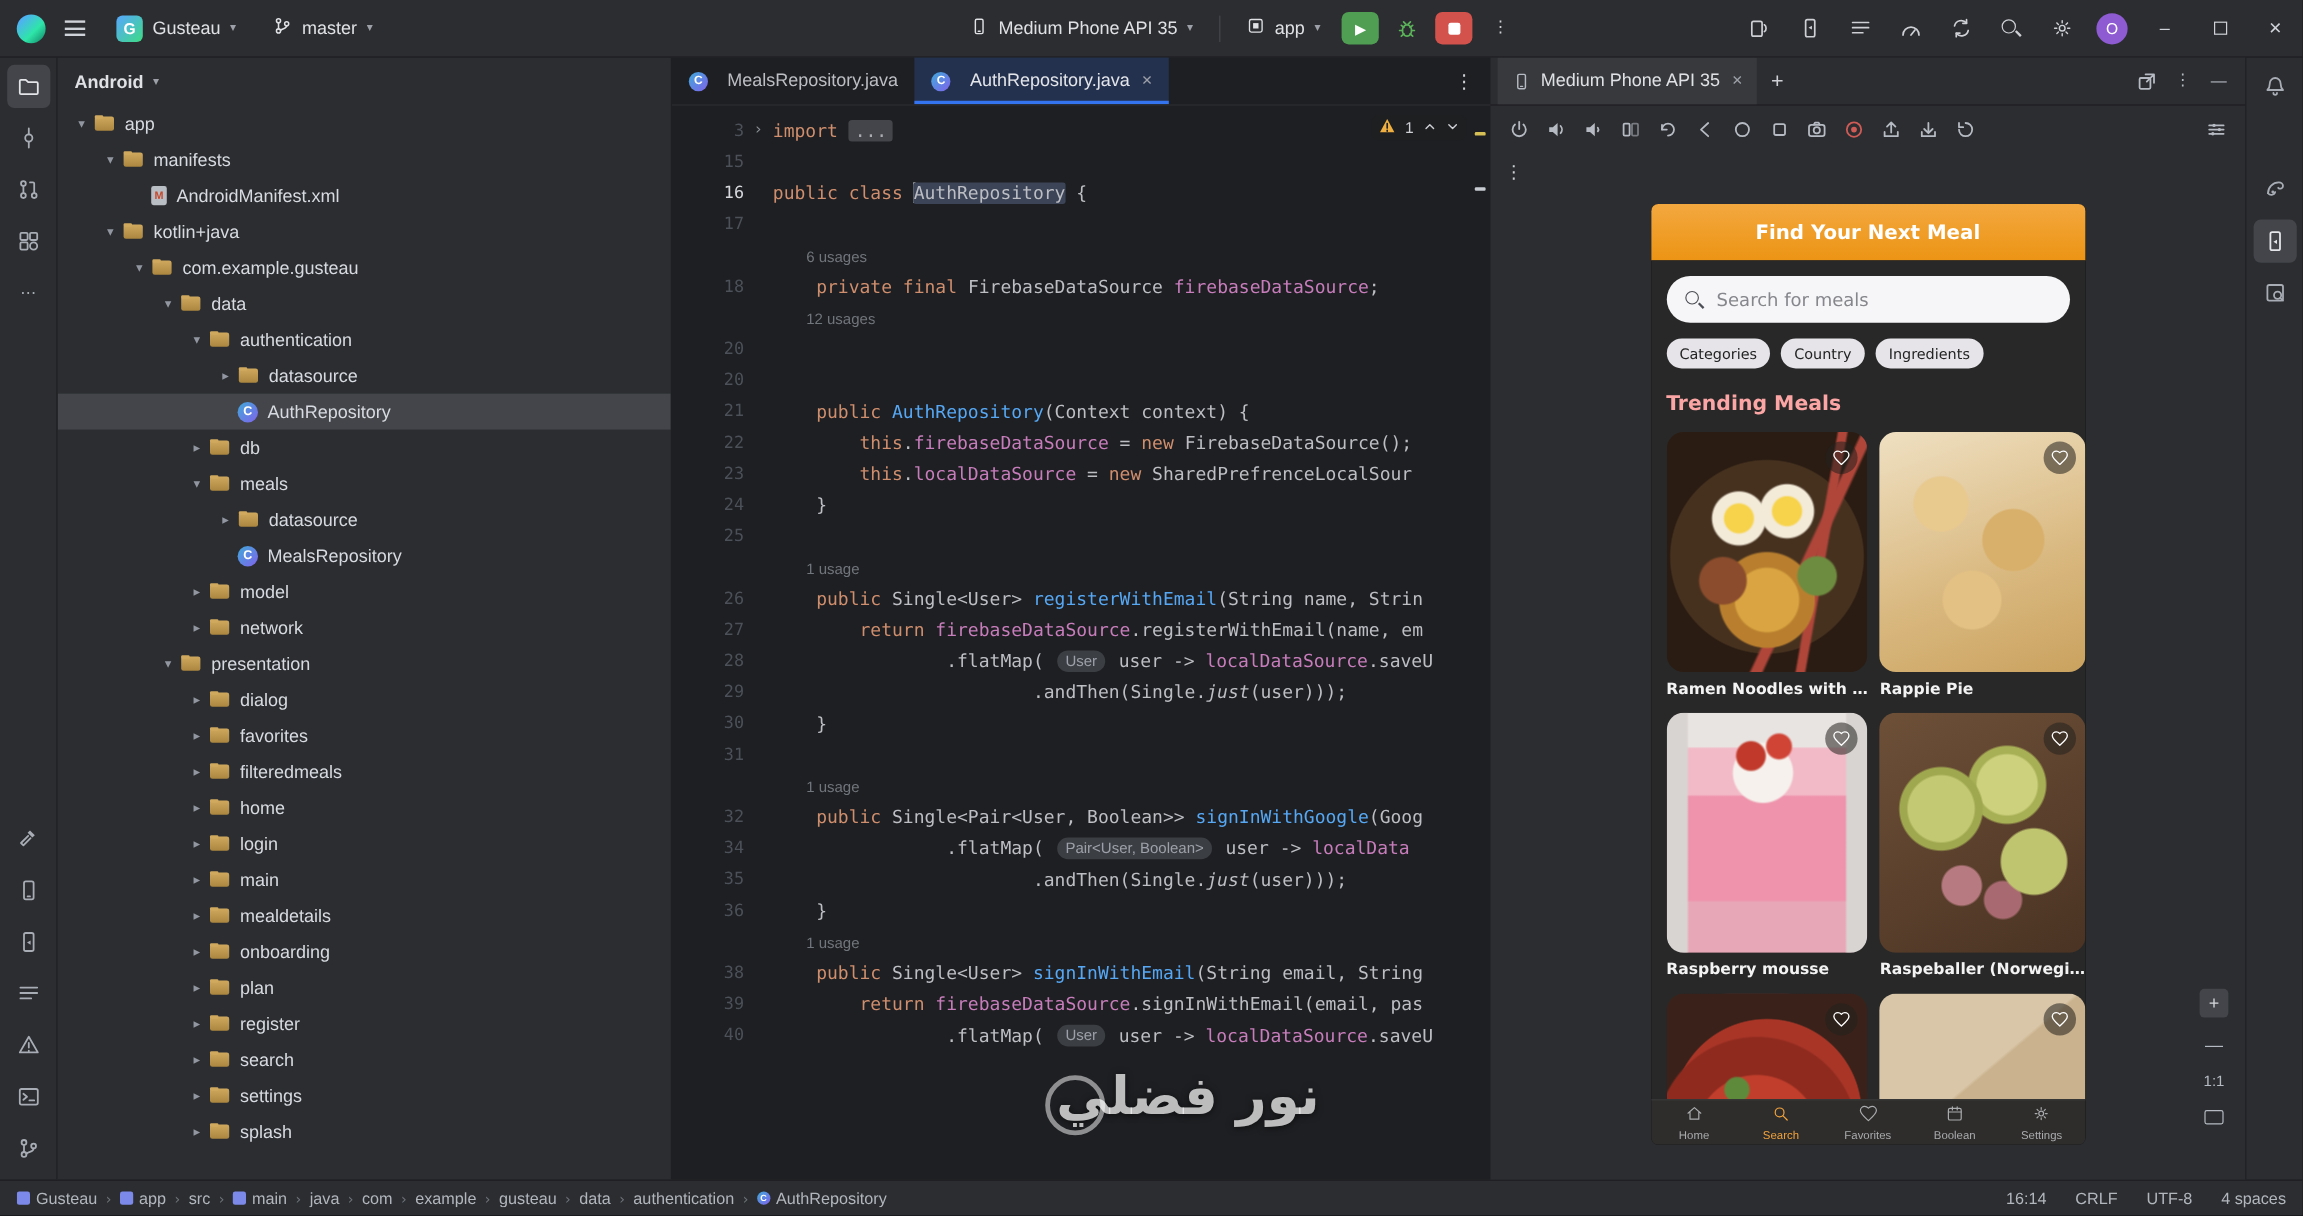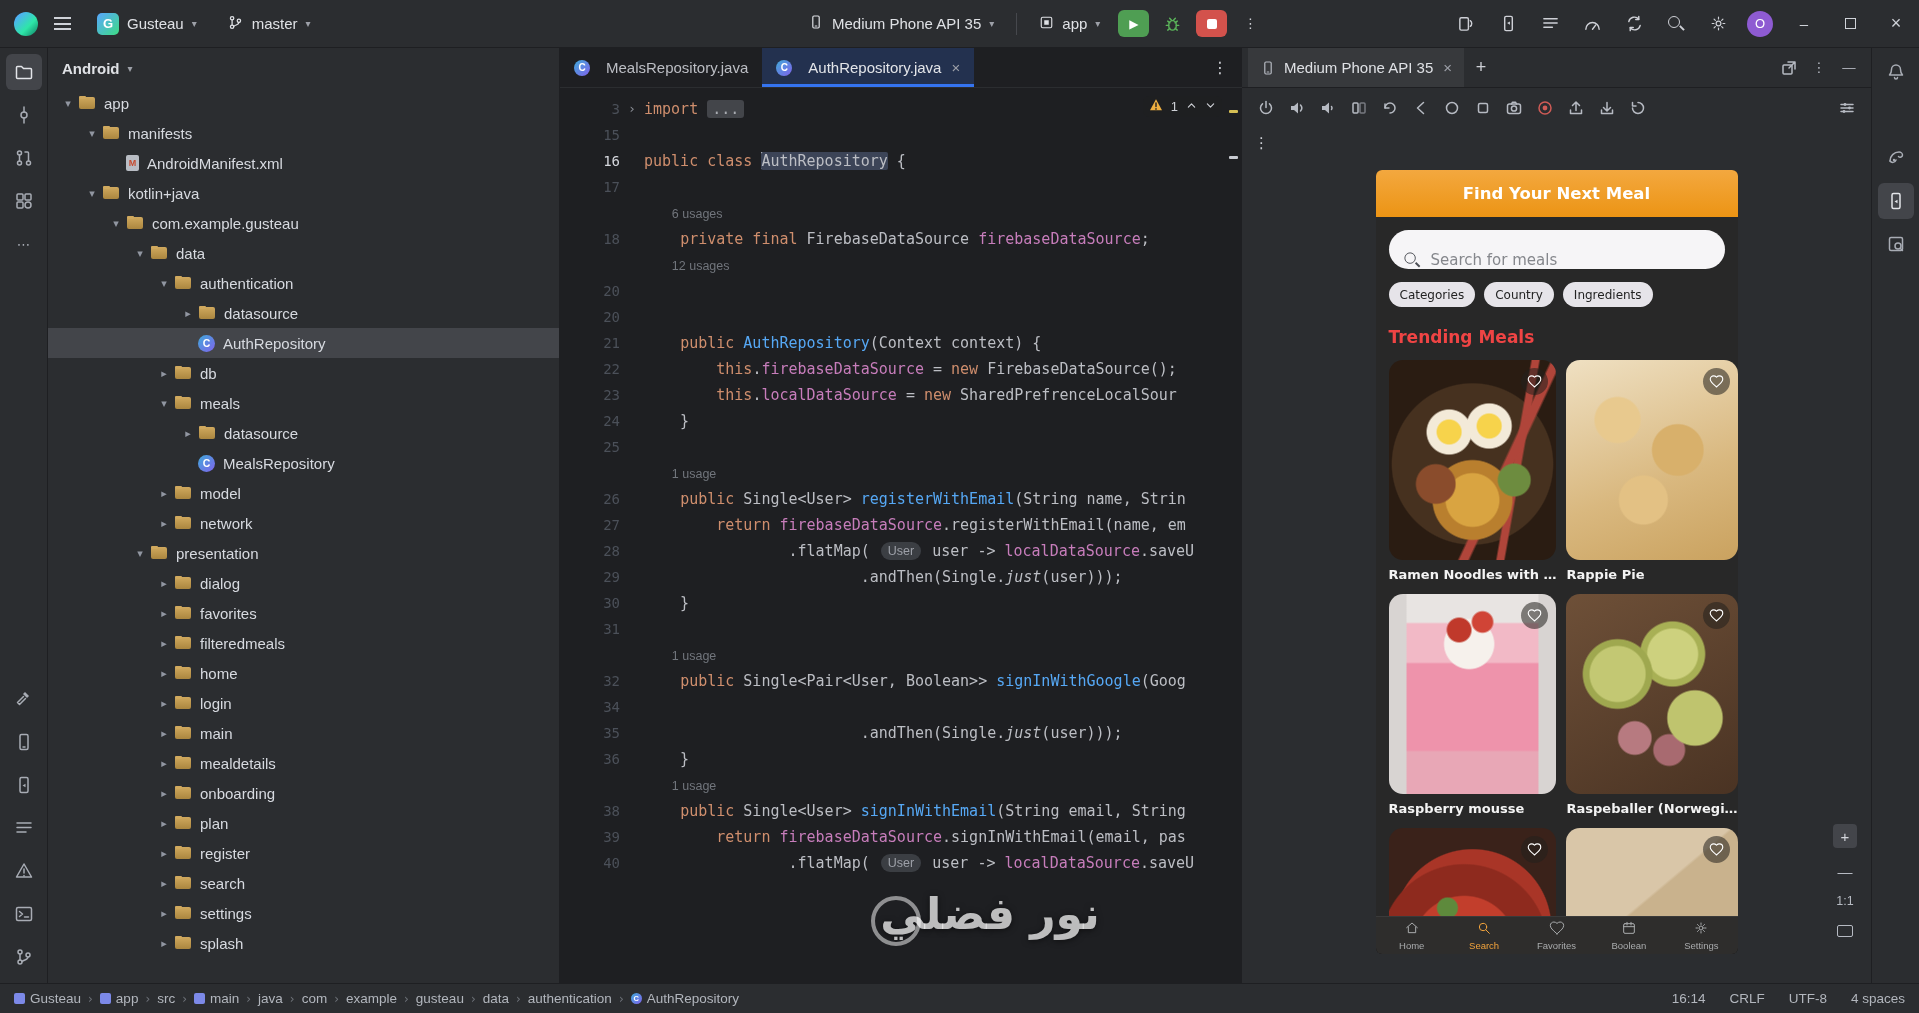--- a/index.html
+++ b/index.html
@@ -98,25 +98,25 @@
   .dp-toolbar{height:40px;flex:none;display:flex;align-items:center;gap:3px;padding:0 10px;}
   .dp-sub{height:30px;flex:none;display:flex;align-items:center;padding:0 12px;color:#ced0d6;}
   .ic{width:28px;height:26px;border-radius:4px;display:flex;align-items:center;justify-content:center;color:#b6bac2;background:transparent;border:none;cursor:pointer;}
   .ic svg{width:18px;height:18px;}
 
   .phone-screen{width:362px;height:784px;margin:12px auto 0;background:#101010;border-radius:6px;position:relative;overflow:hidden;flex:none;
                 font-family:"DejaVu Sans",sans-serif;}
   .app-header{height:47px;display:flex;align-items:center;justify-content:center;color:#fff;font-size:16.5px;font-weight:700;
               background:linear-gradient(180deg,#f3a83f,#ec9414);}
   .app-body{position:absolute;top:47px;bottom:38px;left:0;right:0;background:#282828;padding:0 13px;overflow:hidden;}
-  .searchbar{margin-top:13px;height:39px;background:#f6f5f7;border-radius:20px;display:flex;align-items:flex-end;gap:10px;padding:0 14px;color:#85878c;font-size:15px;cursor:text;}
+  .searchbar{margin-top:13px;height:39px;background:#f6f5f7;border-radius:20px;display:flex;align-items:center;gap:10px;padding:0 14px;color:#85878c;font-size:15px;cursor:text;}
   .searchbar .mag{color:#4b4e54;transform:scale(.95);}
   .chiprow{margin-top:13px;display:flex;gap:9px;}
   .chip{background:#e6e4e9;color:#232323;font-size:12px;height:25px;padding:0 11px;border-radius:13px;display:flex;align-items:center;cursor:pointer;}
-  .trending{margin-top:20px;font-size:17px;font-weight:700;color:#ef4444;}
+  .trending{margin-top:20px;font-size:17px;font-weight:700;color:#fca5a5;}
   .meal-grid{margin-top:13px;display:grid;grid-template-columns:1fr 1fr;column-gap:10px;row-gap:12px;}
   .meal-card{position:relative;cursor:pointer;}
   .mimg{height:200px;border-radius:14px;position:relative;overflow:hidden;background:#444;}
   .heart-btn{position:absolute;top:8px;right:8px;width:27px;height:27px;border-radius:50%;background:rgba(35,32,30,.55);display:flex;align-items:center;justify-content:center;border:none;cursor:pointer;color:#fff;}
   .heart-btn svg{width:15px;height:15px;stroke-width:1.8;}
   .mlabel{margin-top:7px;font-size:13px;font-weight:700;color:#f3f3f3;white-space:nowrap;overflow:hidden;}
   .app-nav{position:absolute;bottom:0;left:0;right:0;height:38px;background:#2e2d2c;border-top:1px solid #3a3a3a;display:flex;}
   .nav-item{flex:1;display:flex;flex-direction:column;align-items:center;justify-content:center;gap:2px;color:#a9abad;font-size:9.5px;cursor:pointer;font-family:"Liberation Sans",sans-serif;}
   .nav-item svg{width:16px;height:16px;}
   .nav-item.active{color:var(--c-app-orange,#f2a33c);}
@@ -691,20 +691,21 @@
                 <span class="lnum">32</span>
                 <span class="foldslot glyph"></span>
               </span>
               <span class="ctext"><span class="tk-d">    </span><span class="tk-k">public </span><span class="tk-d">Single&lt;Pair&lt;User, Boolean&gt;&gt; </span><span class="tk-m">signInWithGoogle</span><span class="tk-d">(Goog</span></span>
             </div>
             <div class="crow">
               <span class="gutter">
                 <span class="lnum">34</span>
                 <span class="foldslot glyph"></span>
               </span>
+              <span class="ctext"><span class="tk-d">                .flatMap( </span><span class="tk-p">Pair&lt;User, Boolean&gt;</span><span class="tk-d"> user -&gt; </span><span class="tk-f">localData</span></span>
             </div>
             <div class="crow">
               <span class="gutter">
                 <span class="lnum">35</span>
                 <span class="foldslot glyph"></span>
               </span>
               <span class="ctext"><span class="tk-d">                        .andThen(Single.</span><span class="tk-i">just</span><span class="tk-d">(user)));</span></span>
             </div>
             <div class="crow">
               <span class="gutter">

